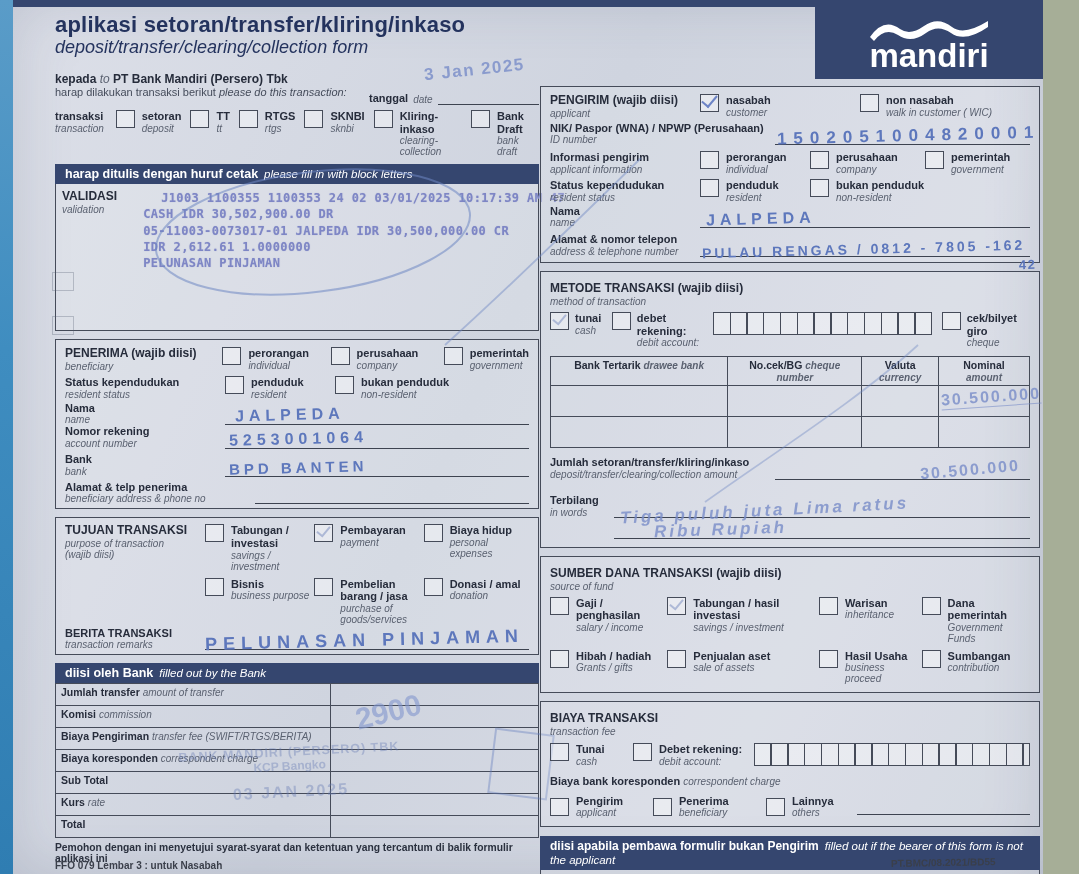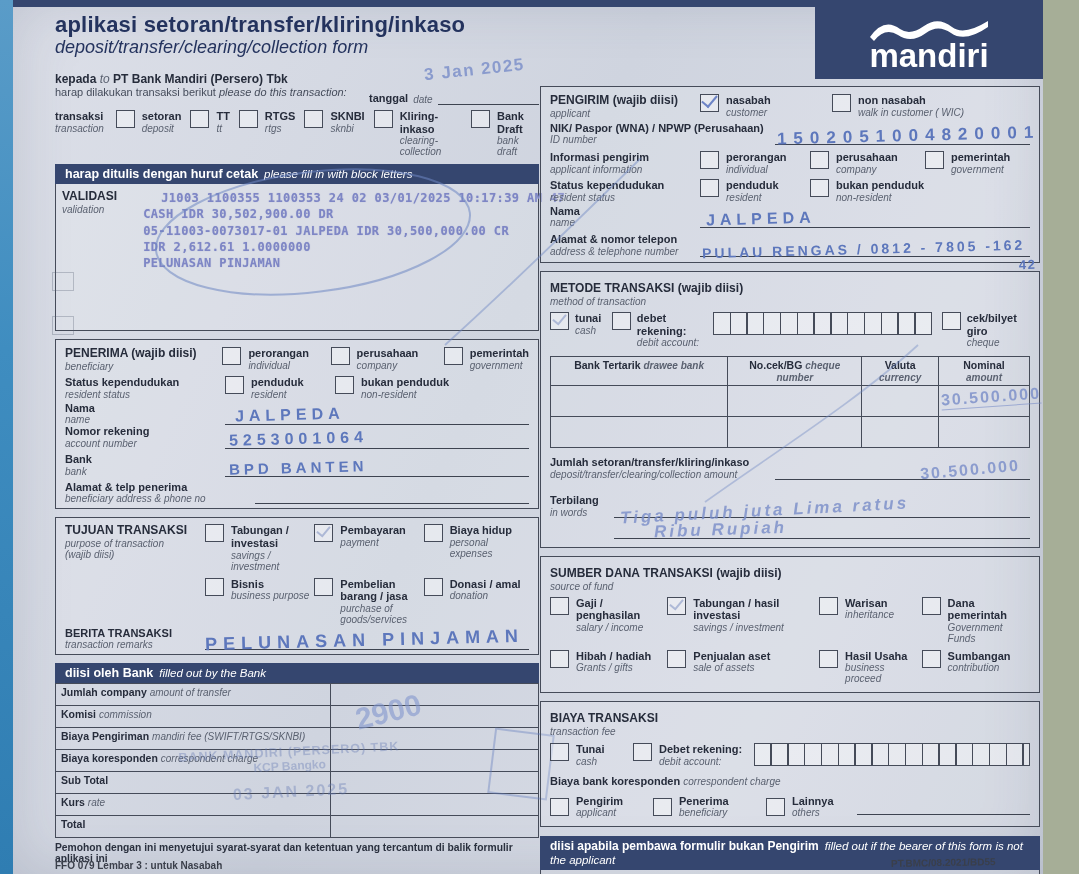--- a/index.html
+++ b/index.html
@@ -314,29 +314,29 @@
       </div>
 
       <div class="band" style="margin-top:8px;">
         <span>diisi oleh Bank</span><i>filled out by the Bank</i>
       </div>
 
       <div style="position:relative;">
         <table class="grid">
           <tbody>
               <tr>
-                <td style="width:57%;height:17px;"><b>Jumlah company</b> <i class="li">amount of transfer</i></td>
+                <td style="width:57%;height:17px;"><b>Jumlah transfer</b> <i class="li">amount of transfer</i></td>
                 <td></td>
               </tr>
           <tr>
                 <td style="height:17px;"><b>Komisi</b> <i class="li">commission</i></td>
                 <td></td>
               </tr>
           <tr>
-                <td style="height:17px;"><b>Biaya Pengiriman</b> <i class="li">mandiri fee (SWIFT/RTGS/SKNBI)</i></td>
+                <td style="height:17px;"><b>Biaya Pengiriman</b> <i class="li">transfer fee (SWIFT/RTGS/BERITA)</i></td>
                 <td></td>
               </tr>
           <tr>
                 <td style="height:17px;"><b>Biaya koresponden</b> <i class="li">correspondent charge</i></td>
                 <td></td>
               </tr>
           <tr>
                 <td style="height:17px;"><b>Sub Total</b> <i class="li"></i></td>
                 <td></td>
               </tr>
@@ -367,21 +367,21 @@
     </div>
 
     <div id="right-col">
 
       <div class="box" style="padding:7px 9px 5px;">
         <div style="display:flex;">
           <div class="olbl" style="width:150px;">
             <b class="lb" style="font-size:12px;">PENGIRIM (wajib diisi)</b>
             <i class="li">applicant</i>
           </div>
-          <div class="opt" style="width:132px;">
+          <div class="opt" style="width:160px;">
               <span class="cb">
                 <span class="ck" style="width:13px;height:7px;left:1px;top:0;"></span>
               </span>
             <span class="olbl">
                 <b class="lb">nasabah</b>
                 <i class="li">customer</i>
               </span>
             </div>
           <div class="opt">
               <span class="cb"></span>

